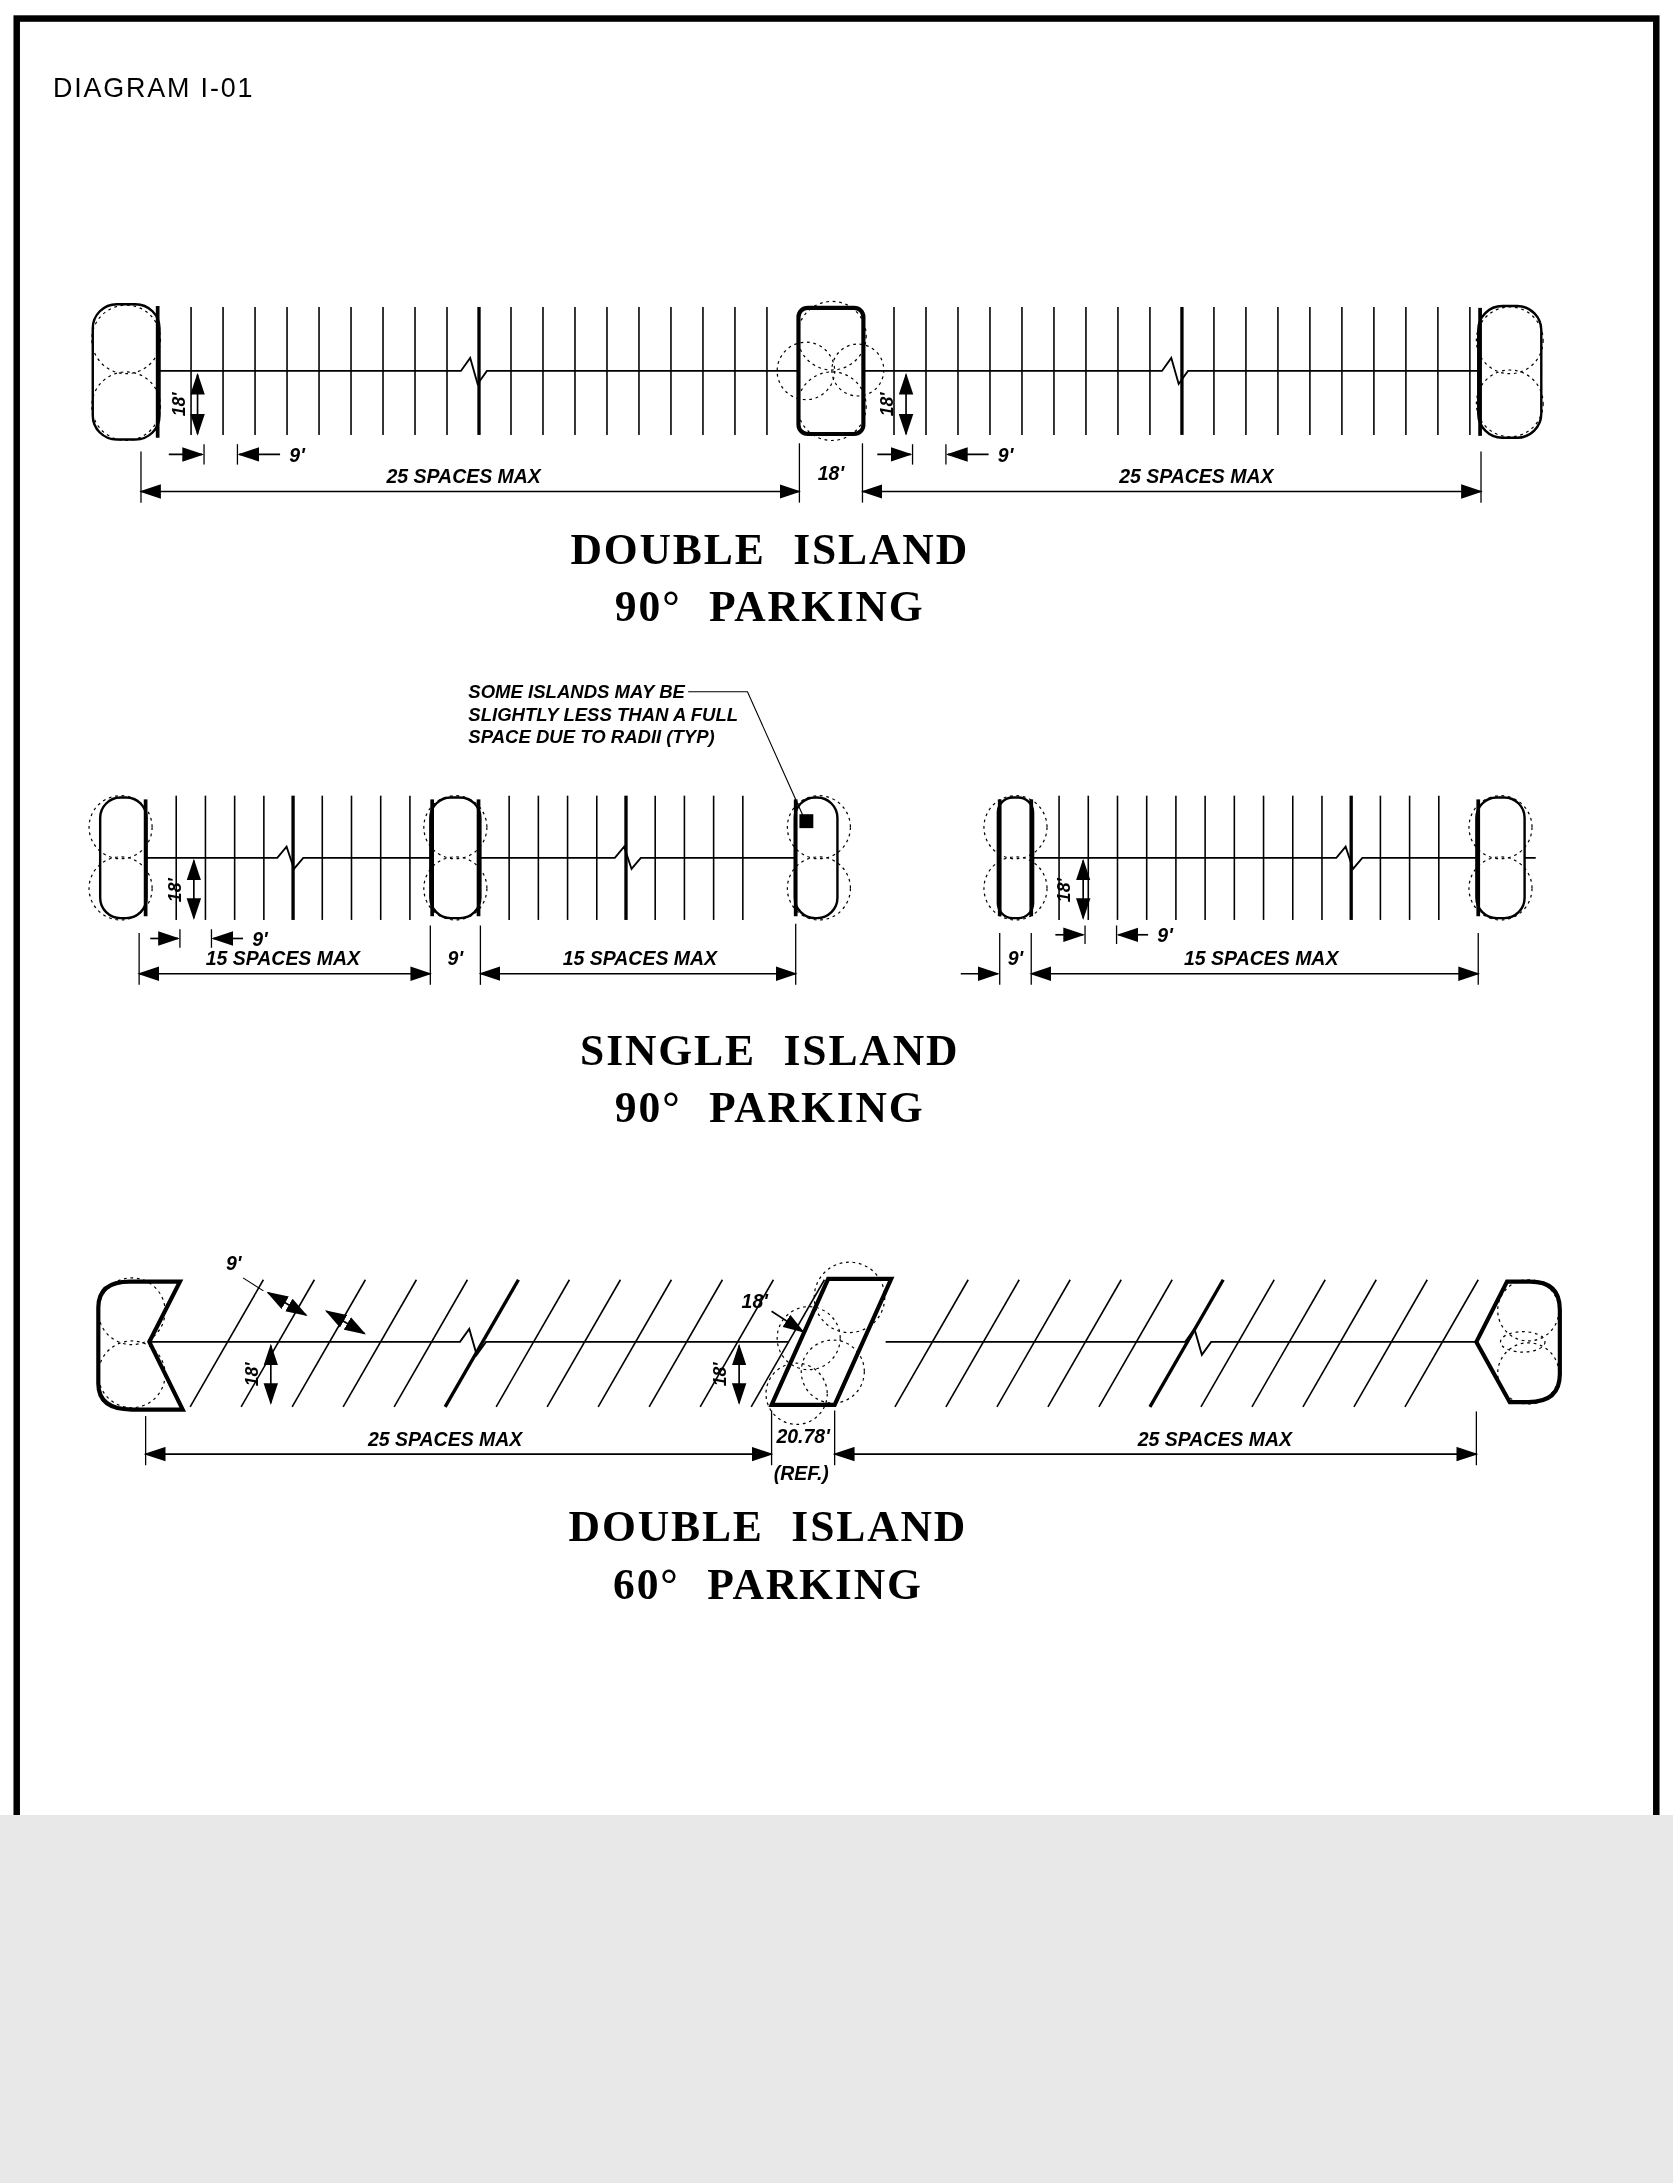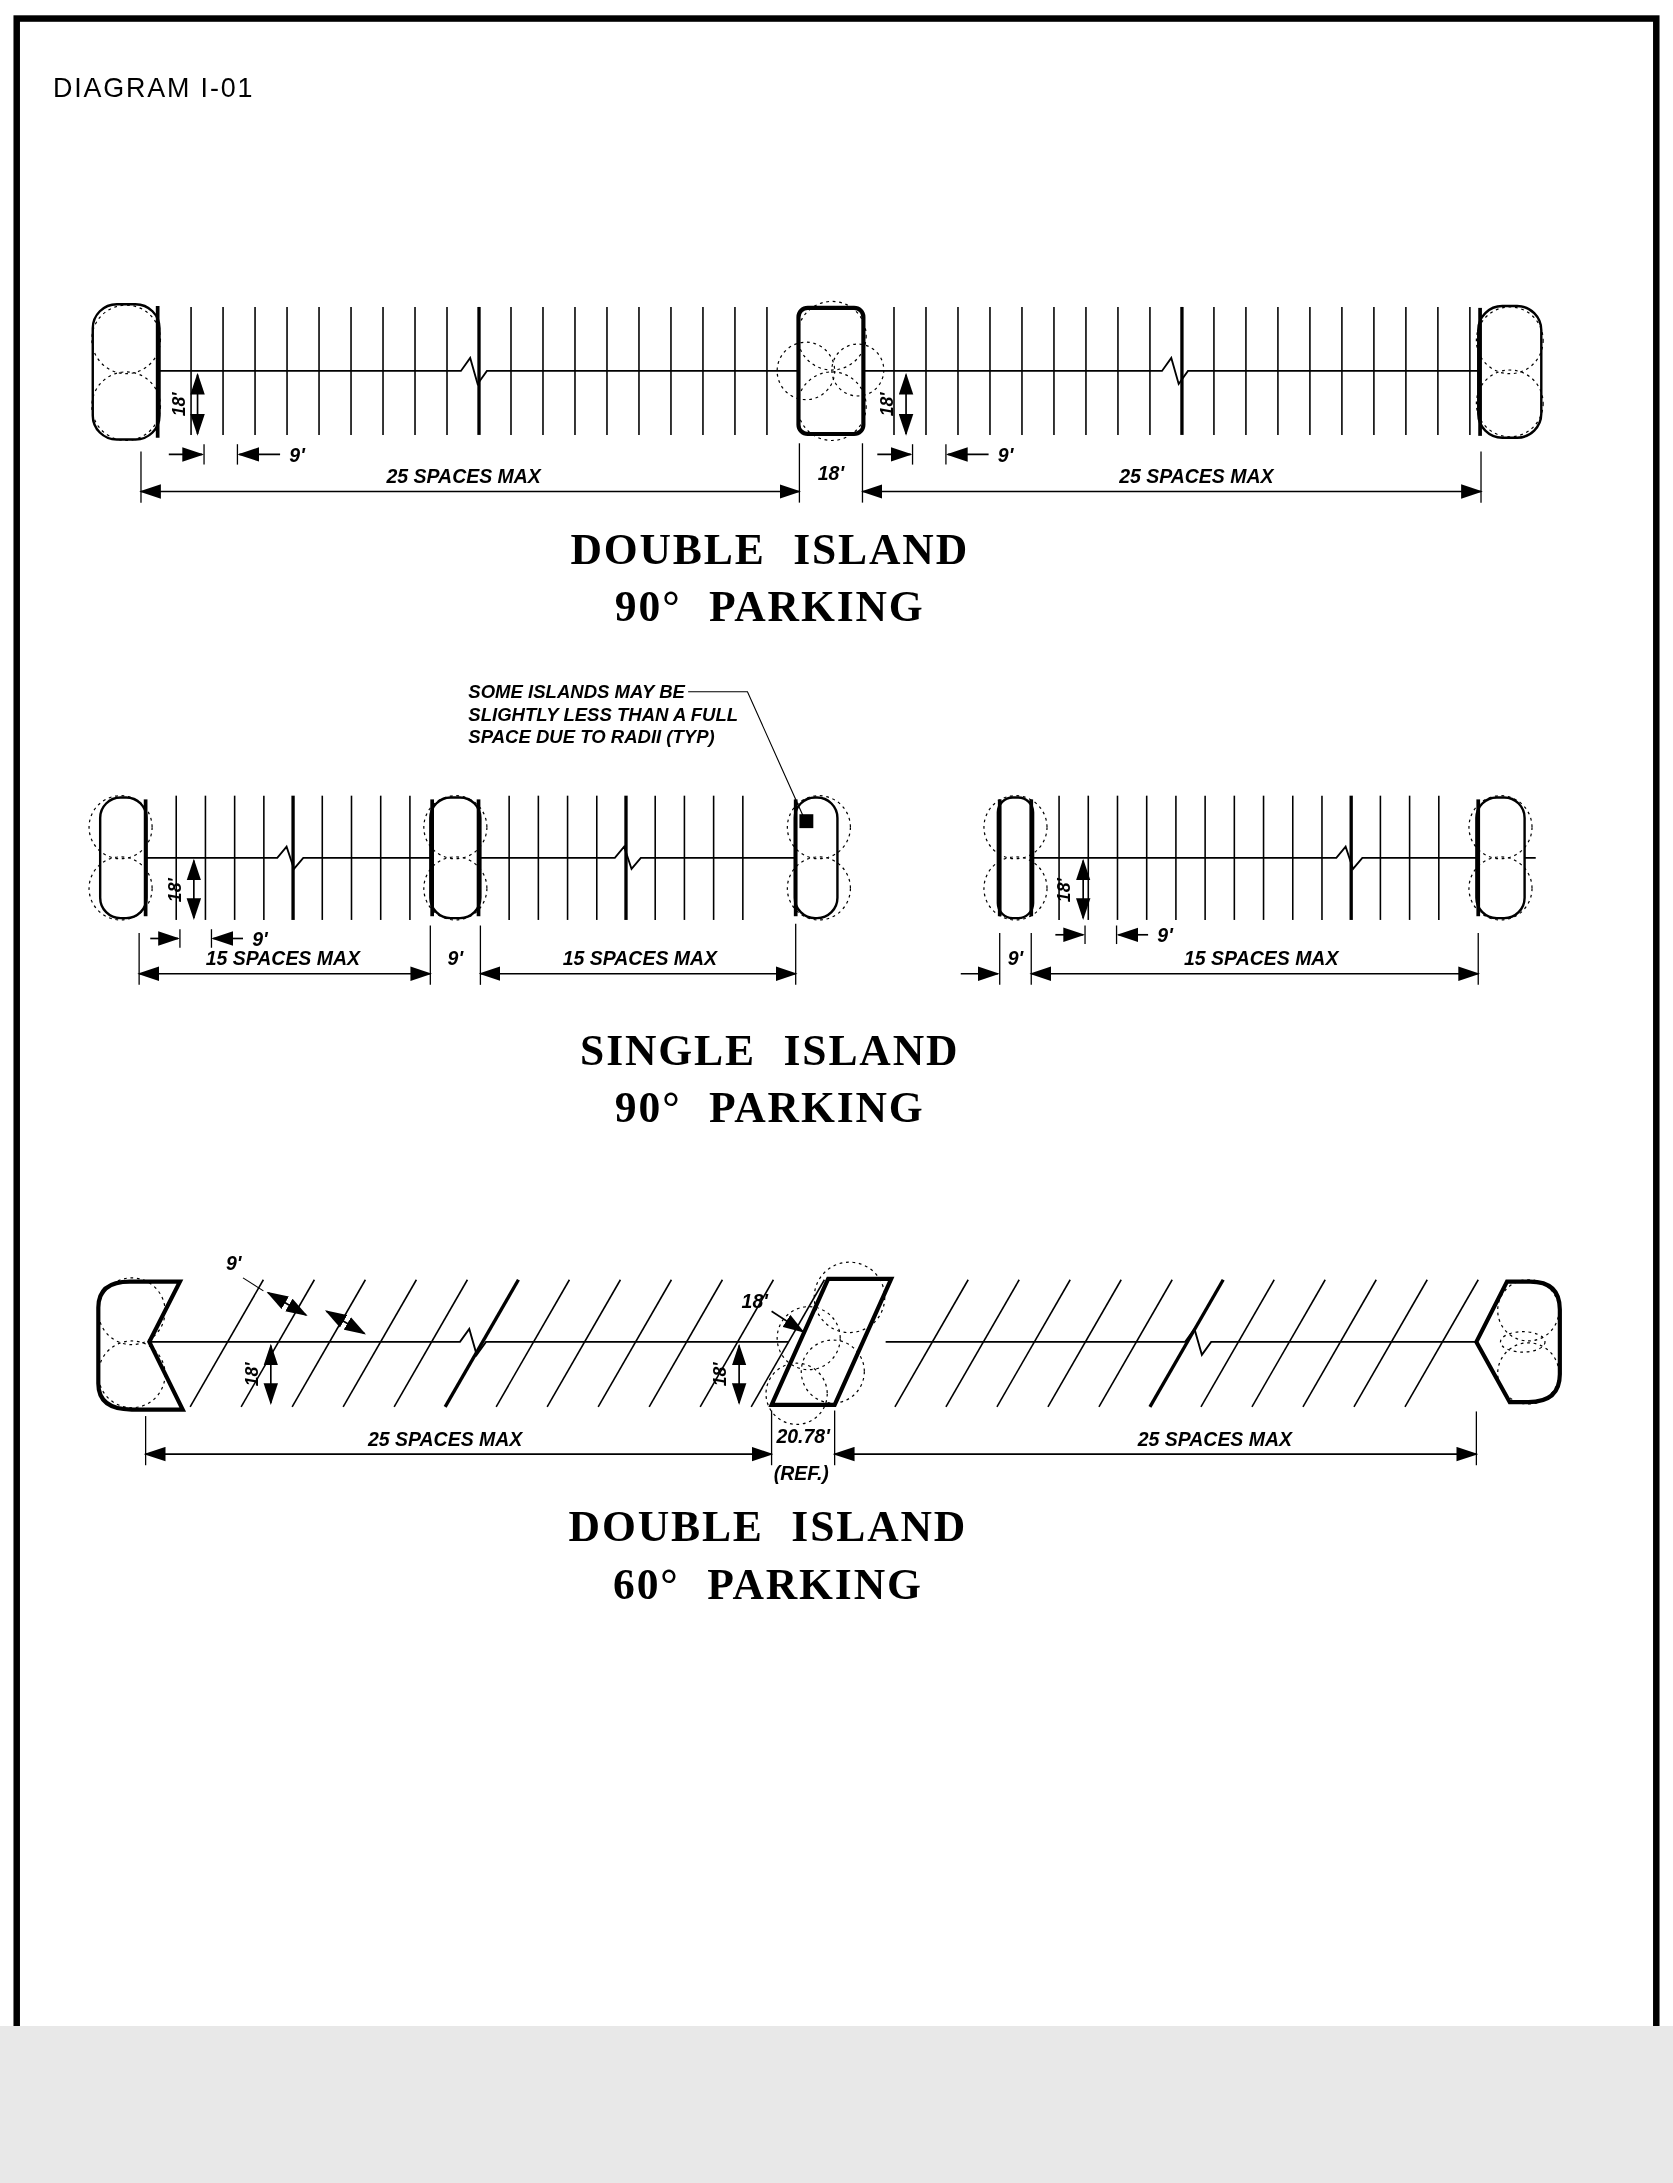--- a/index.html
+++ b/index.html
@@ -1,16 +1,16 @@
 <!DOCTYPE html>
 <html style="font-size:15px"><head>
 <meta charset="utf-8">
 <style>
   html,body{margin:0;padding:0;background:#e8e8e8;}
-  #sheet{position:relative;width:1673px;height:2026px;background:#ffffff;font-family:"Liberation Sans",sans-serif;}
+  #sheet{position:relative;width:1673px;height:1815px;background:#ffffff;font-family:"Liberation Sans",sans-serif;}
   svg{position:absolute;left:0;top:0;}
   .frame{fill:none;stroke:#000;stroke-width:7;}
   .hdr{font:400 29px "Liberation Sans",sans-serif;letter-spacing:2px;fill:#000;}
   .title{font:700 47px "Liberation Serif",serif;letter-spacing:2px;word-spacing:16px;fill:#000;text-anchor:middle;}
   .cl{stroke:#000;stroke-width:2;fill:none;}
   .stall{stroke:#000;stroke-width:1.7;}
   .heavy{stroke-width:3.6;}
   .isl{fill:#fff;stroke:#000;stroke-width:2.6;}
   .islh{fill:#fff;stroke:#000;stroke-width:4.5;}
   .edge{stroke:#000;stroke-width:4;}

